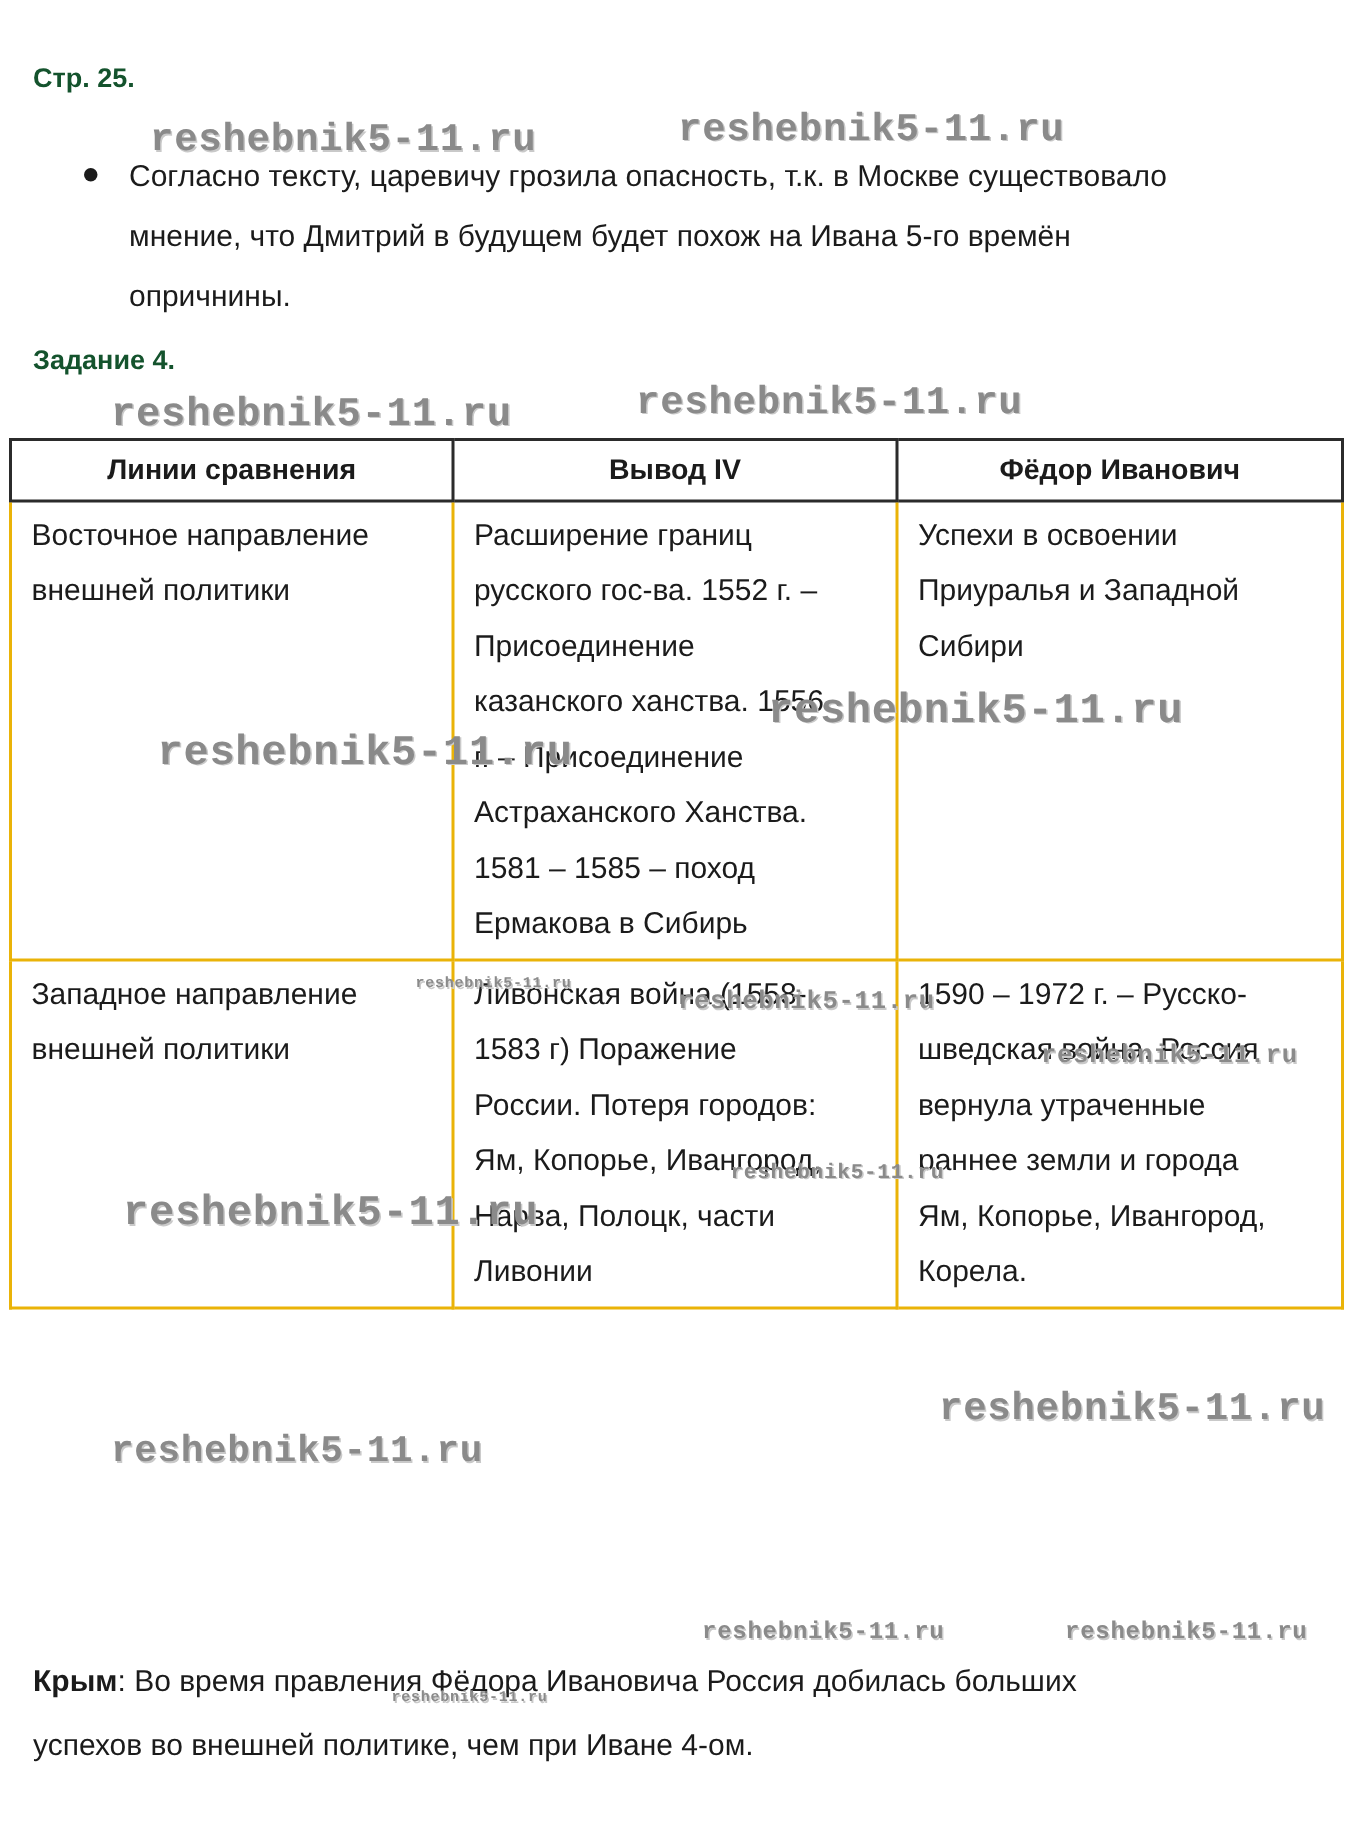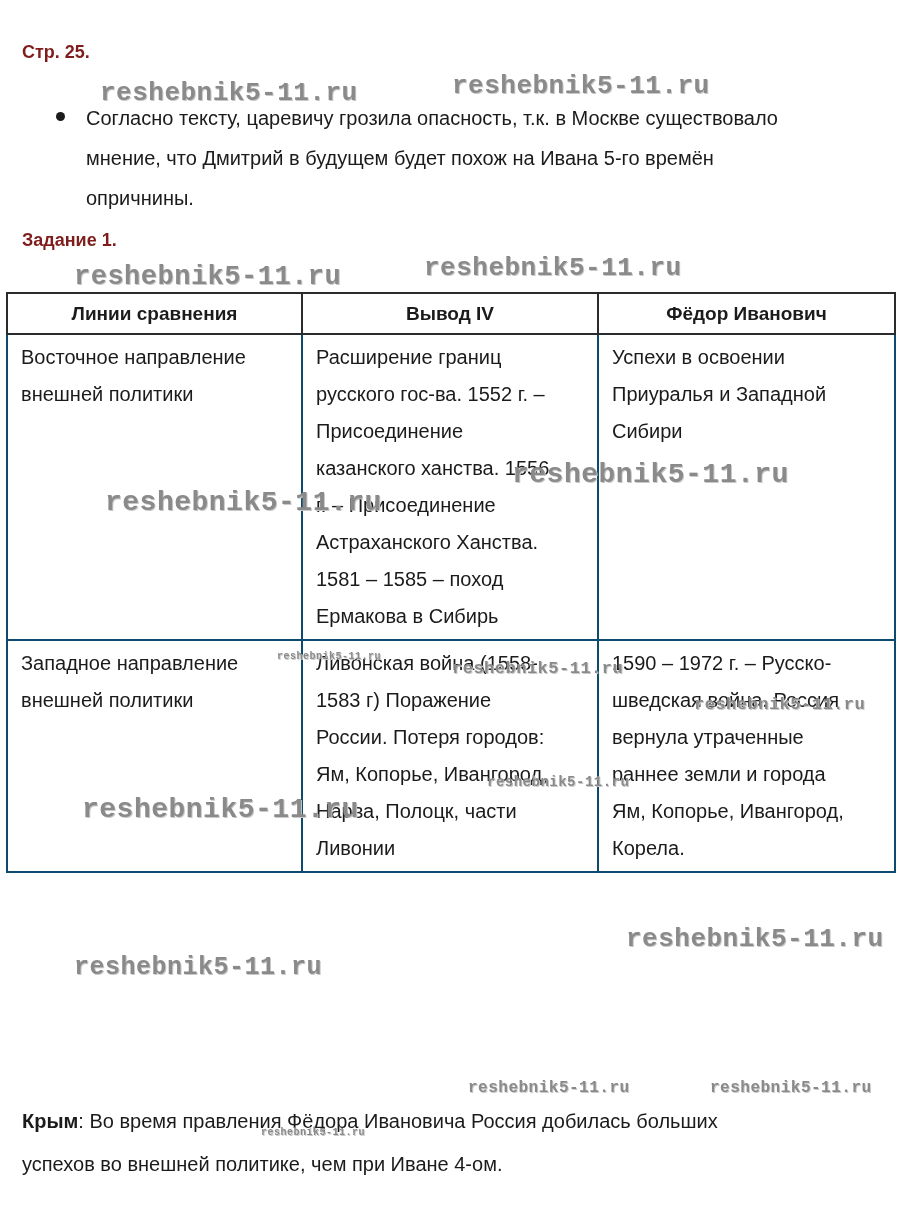--- a/index.html
+++ b/index.html
@@ -8,21 +8,21 @@
     background:#ffffff;
     font-family:"Liberation Sans", sans-serif;
     color:#1b1b1b;
     position:relative;
     overflow:hidden;
   }
   .heading {
     position:absolute;
     font-size:18px;
     font-weight:bold;
-    color:#7f1d1d;
+    color:#14532d;
     white-space:nowrap;
   }
   .page-label { left:22px; top:42px; }
   .task-label { left:22px; top:230px; }
 
   .bullet-dot {
     position:absolute;
     left:56px; top:112px;
     width:9px; height:9px;
     border-radius:50%;
@@ -60,21 +60,21 @@
   .cmp-table th {
     border:2px solid #2b2b2b;
     font-size:19px;
     font-weight:bold;
     text-align:center;
     padding:9px 4px 8px 4px;
     color:#1b1b1b;
     margin-top:44px;
   }
   .cmp-table td {
-    border:2px solid #0c4a6e;
+    border:2px solid #eab308;
     vertical-align:top;
     font-size:20px;
     line-height:37px;
     padding:4px 8px 4px 13px;
     white-space:pre-line;
     color:#1b1b1b;
   }
 
   .conclusion {
     position:absolute;
@@ -83,21 +83,21 @@
     font-size:20px;
     line-height:43px;
     white-space:pre-line;
   }
   .conclusion .label { font-weight:bold; }
 </style>
 </head>
 <body>
 
 <div class="heading page-label">Стр. 25.</div>
-<div class="heading task-label">Задание 1.</div>
+<div class="heading task-label">Задание 4.</div>
 
 <span class="bullet-dot"></span>
 <div class="bullet-text">Согласно тексту, царевичу грозила опасность, т.к. в Москве существовало
 мнение, что Дмитрий в будущем будет похож на Ивана 5-го времён
 опричнины.</div>
 
 <div class="wm" style="left:100px; top:78px;  font-size:26px;">reshebnik5-11.ru</div>
 <div class="wm" style="left:452px; top:71px;  font-size:26px;">reshebnik5-11.ru</div>
 <div class="wm" style="left:74px;  top:262px; font-size:27px;">reshebnik5-11.ru</div>
 <div class="wm" style="left:424px; top:253px; font-size:26px;">reshebnik5-11.ru</div>

